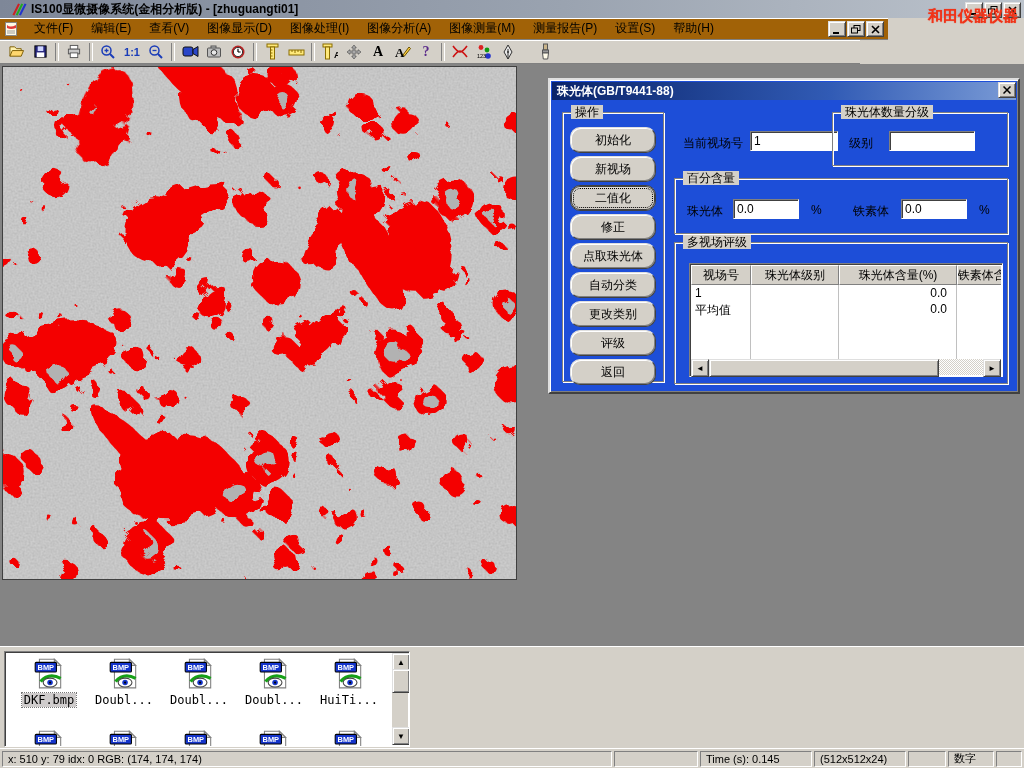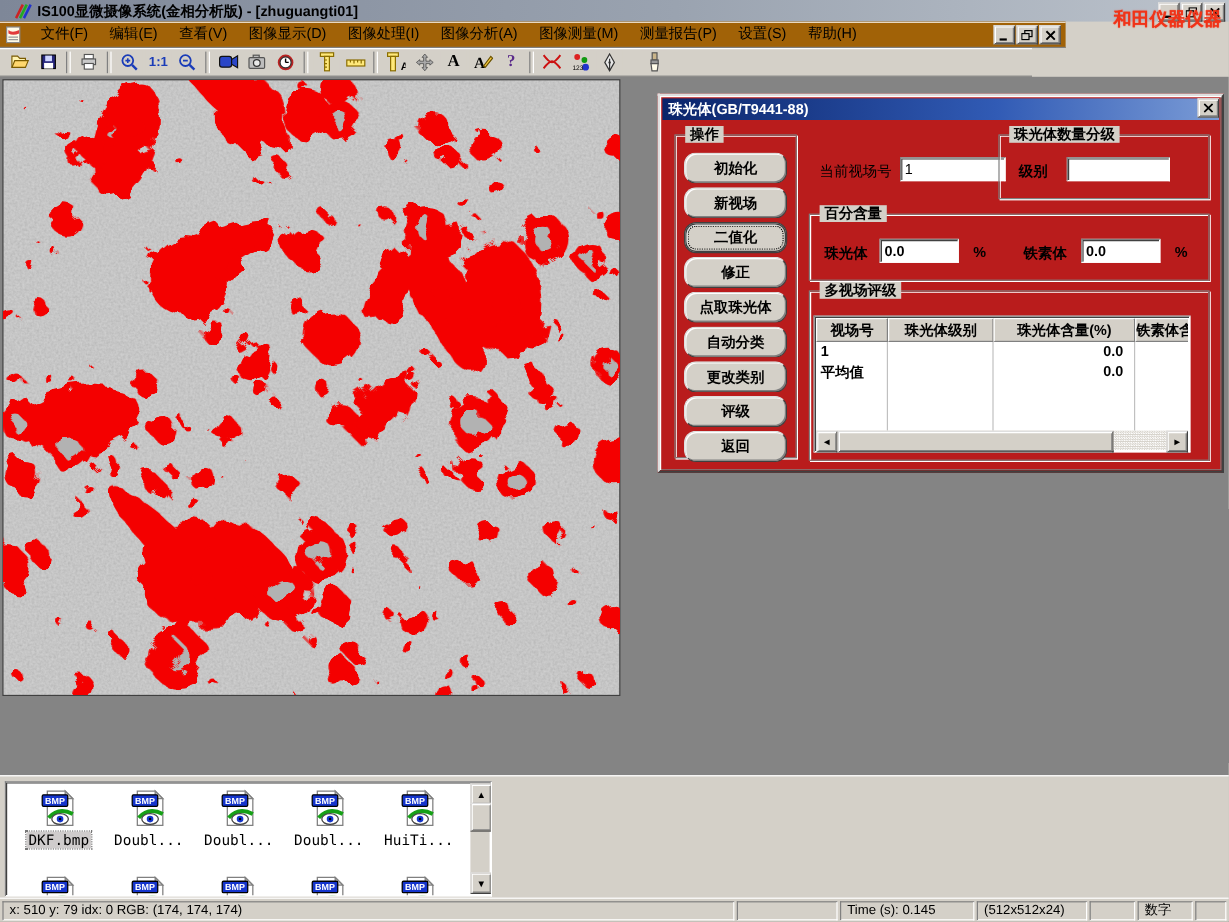--- a/index.html
+++ b/index.html
@@ -42,38 +42,38 @@
     border-bottom:1px solid #808080;box-shadow:inset 0 1px 0 #fff;}
   .tbtn{width:22px;height:20px;display:inline-flex;align-items:center;justify-content:center;
     margin:0 1px;background:#d4d0c8;}
   .tsep{width:2px;height:18px;margin:0 3px;border-left:1px solid #808080;border-right:1px solid #fff;}
 
   
   #workspace{top:64px;left:0;width:1024px;height:582px;background:#848484;overflow:hidden;}
   #main-image{left:2px;top:2px;width:513px;height:512px;border:1px solid #404040;}
 
   
-  #dialog{left:548px;top:78px;width:468px;height:312px;background:#b91c1c;
+  #dialog{left:548px;top:78px;width:468px;height:312px;background:#1d4ed8;
     border:2px solid;border-color:#dfdfdf #404040 #404040 #dfdfdf;
     box-shadow:inset 1px 1px 0 #fff, inset -1px -1px 0 #808080;box-sizing:content-box;z-index:40;}
   #dlg-title{left:2px;top:2px;right:2px;height:18px;
     background:linear-gradient(90deg,#0a246a,#315bb5 60%,#7a9bd6);
     color:#fff;font-weight:bold;display:flex;align-items:center;padding-left:5px;}
   #dlg-close{position:absolute;right:2px;top:2px;width:16px;height:14px;background:#d4d0c8;
     display:flex;align-items:center;justify-content:center;font-weight:bold;font-size:11px;color:#000;}
-  .group{border:1px solid #808080;box-shadow:inset 1px 1px 0 #fff, 1px 1px 0 #fff;font-weight:bold;}
+  .group{border:1px solid #808080;box-shadow:inset 1px 1px 0 #fff, 1px 1px 0 #fff;}
   .legend{position:absolute;top:-8px;left:8px;background:#d4d0c8;padding:0 4px;line-height:14px;}
   .dbtn{position:absolute;left:7px;width:84px;height:24px;background:#d4d0c8;
     display:flex;align-items:center;justify-content:center;white-space:nowrap;border-radius:10px;}
   .dbtn.focus{outline:1px dotted #000;outline-offset:-4px;border-color:#404040;box-shadow:inset 0 0 0 1px #404040, inset 2px 2px 0 #dfdfdf;}
   .field{background:#fff;border:1px solid;border-color:#808080 #fff #fff #808080;
     box-shadow:inset 1px 1px 0 #404040;padding:2px 3px;box-sizing:border-box;font-size:12px;}
 
   
-  #mtable{position:absolute;left:3px;top:20px;width:312px;height:112px;background:#fff;}
+  #mtable{position:absolute;left:14px;top:20px;width:312px;height:112px;background:#fff;}
   .thead{position:absolute;left:1px;top:1px;right:1px;height:20px;display:flex;overflow:hidden;}
   .th{background:#d4d0c8;border:1px solid;border-color:#fff #808080 #808080 #fff;
      display:flex;align-items:center;justify-content:center;box-sizing:border-box;
      white-space:nowrap;overflow:hidden;flex:none;}
   .tbody{position:absolute;left:1px;top:21px;right:1px;bottom:17px;overflow:hidden;background:#fff;}
   .col-line{position:absolute;top:0;bottom:0;width:1px;background:#c0c0c0;}
   .trow{position:absolute;left:0;right:0;height:16px;display:flex;}
   .td{flex:none;box-sizing:border-box;padding:1px 4px;white-space:nowrap;overflow:hidden;}
   .td.num{text-align:right;padding-right:10px;}
   .hscroll{position:absolute;left:1px;right:1px;bottom:1px;height:16px;background:#d4d0c8;display:flex;}

